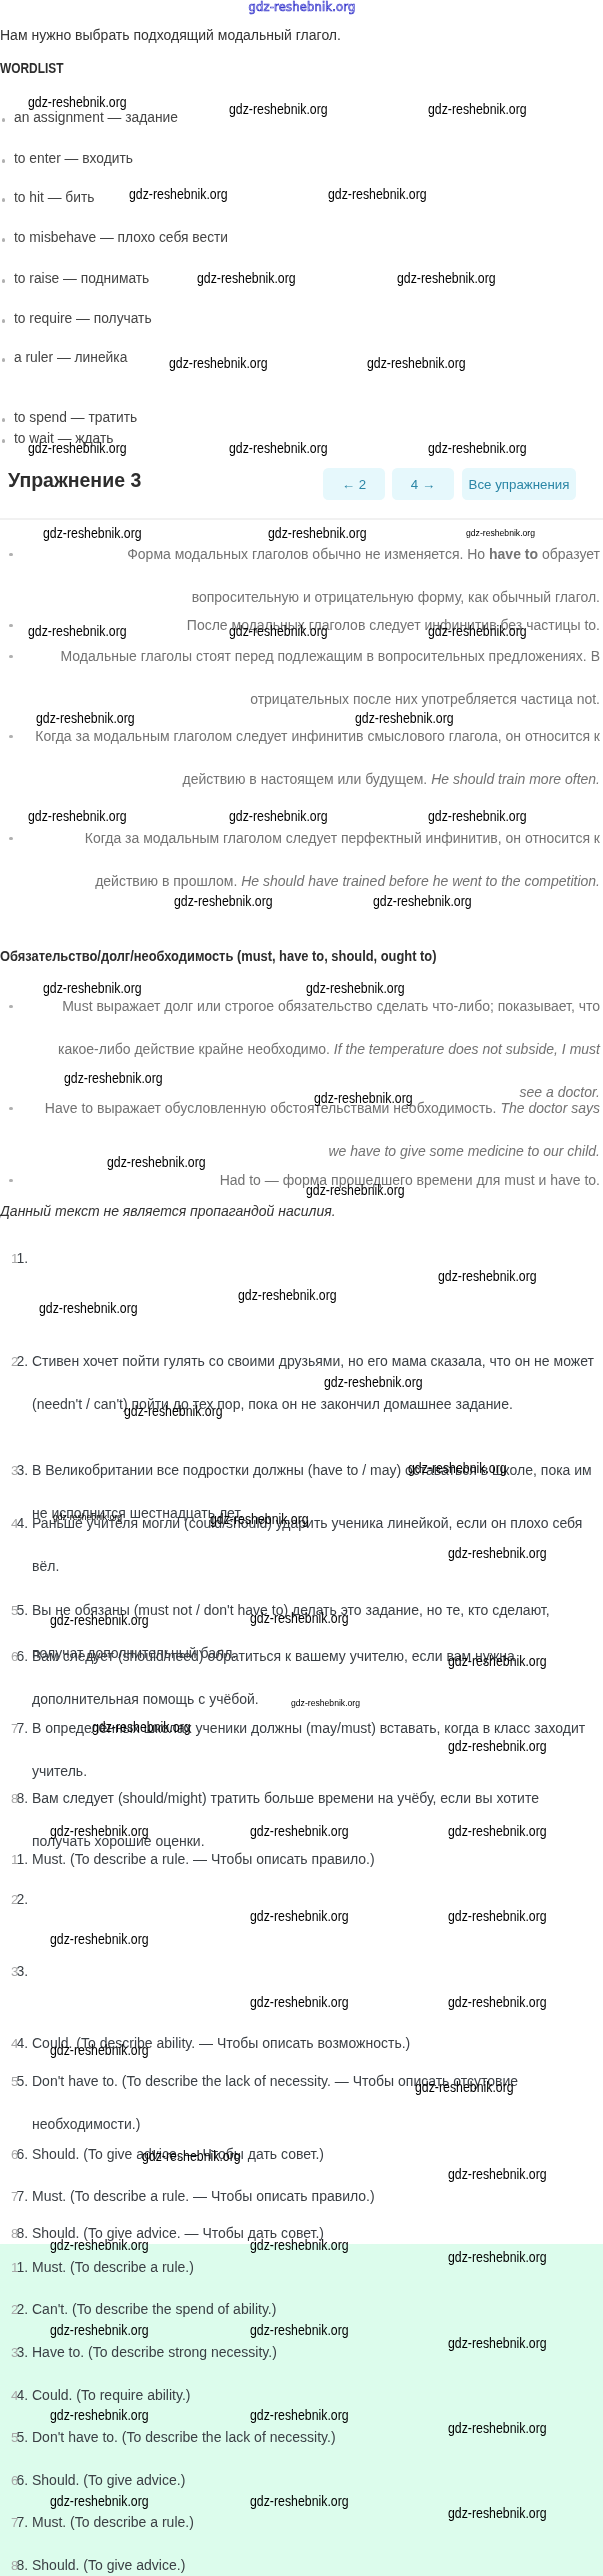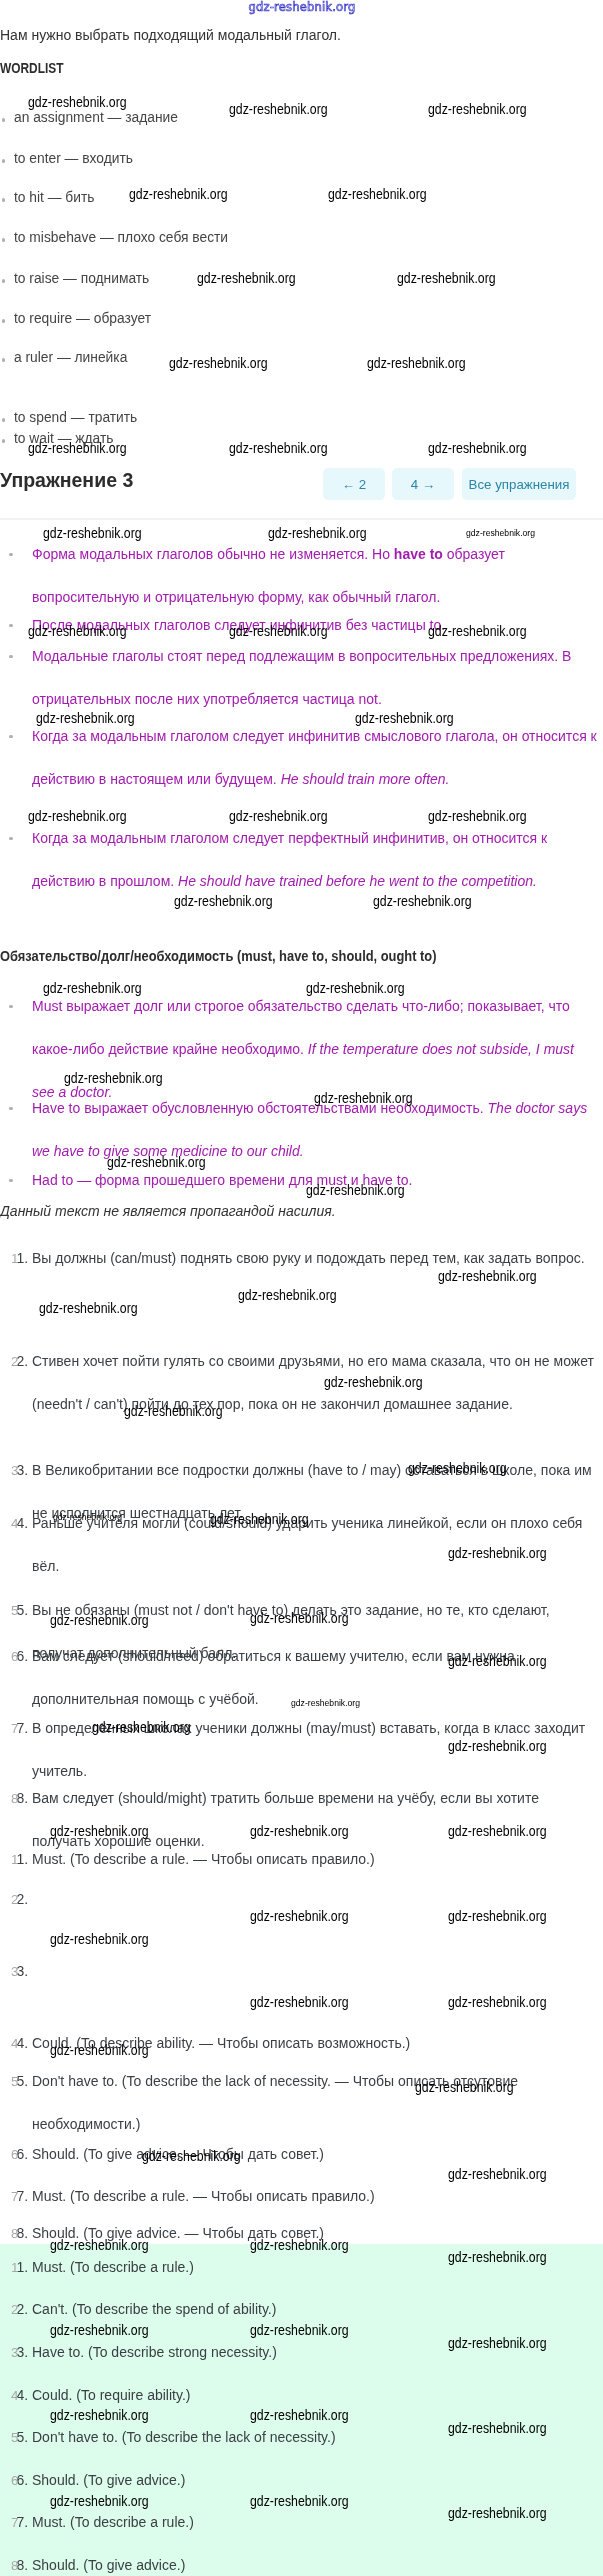--- a/index.html
+++ b/index.html
@@ -26,28 +26,29 @@
   }
   ul.plain { list-style: none; }
   .bullet-item { position: absolute; left: 14px; font-size: 13.8px; color: #444; }
   .bullet-item::before {
     content: ""; position: absolute; left: -12.4px; top: 8px; width: 3.6px; height: 3.6px;
     background: #b0b0b0; border-radius: 50%;
   }
   .section-head {
     position: absolute; left: 0; top: 469px; font-size: 19.5px; color: #2d2d2d;
     font-family: "Liberation Sans", sans-serif;
+    padding-left: 8px;
   }
   .nav-btn {
     position: absolute; top: 468px; height: 32px; background: #e6f8fc;
     border-radius: 5.3px; color: #2b86a6; font-size: 13.3px;
     display: flex; align-items: center; justify-content: center; cursor: pointer;
   }
   .divider { position: absolute; left: 0; top: 518px; width: 604px; height: 1.8px; background: #f1f1f1; }
-  .theory-item { position: absolute; left: 32px; width: 568px; font-size: 14px; color: #a21caf; line-height: 43px; }
+  .theory-item { position: absolute; left: 32px; width: 568px; font-size: 14px; color: #737373; line-height: 43px; text-align: right; }
   .theory-item::before {
     content: ""; position: absolute; left: -23px; top: 19.5px; width: 3.6px; height: 3.6px;
     background: #b0b0b0; border-radius: 50%;
   }
   .theory-item i, .em { font-style: italic; }
   .sub-head {
     position: absolute; left: 0; top: 948px; font-size: 14px; font-weight: bold;
     color: #2d2d2d; transform: scaleX(0.92); transform-origin: left;
   }
   .disclaimer { position: absolute; left: 0; top: 1203px; font-size: 14px; font-style: italic; color: #333; }
@@ -71,21 +72,21 @@
 
 <p class="intro">Нам нужно выбрать подходящий модальный глагол.</p>
 <h3 class="wordlist-title">WORDLIST</h3>
 
 <ul class="plain">
   <li class="bullet-item" style="top:110px">an assignment — задание</li>
   <li class="bullet-item" style="top:151px">to enter — входить</li>
   <li class="bullet-item" style="top:190px">to hit — бить</li>
   <li class="bullet-item" style="top:230px">to misbehave — плохо себя вести</li>
   <li class="bullet-item" style="top:271px">to raise — поднимать</li>
-  <li class="bullet-item" style="top:311px">to require — образует</li>
+  <li class="bullet-item" style="top:311px">to require — получать</li>
   <li class="bullet-item" style="top:350px">a ruler — линейка</li>
   <li class="bullet-item" style="top:410px">to spend — тратить</li>
   <li class="bullet-item" style="top:431px">to wait — ждать</li>
 </ul>
 
 <h2 class="section-head">Упражнение 3</h2>
 <a class="nav-btn" style="left:323px;width:62px">← 2</a>
 <a class="nav-btn" style="left:392px;width:62px">4 →</a>
 <a class="nav-btn" style="left:462px;width:114px">Все упражнения</a>
 <div class="divider"></div>
@@ -100,21 +101,21 @@
 
 <h4 class="sub-head">Обязательство/долг/необходимость (must, have to, should, ought to)</h4>
 <ul class="plain">
   <li class="theory-item" style="top:985px"><span>Must выражает долг или строгое обязательство сделать что-либо; показывает, что какое-либо действие крайне необходимо. </span><i>If the temperature does not subside, I must see a doctor.</i></li>
   <li class="theory-item" style="top:1087px"><span>Have to выражает обусловленную обстоятельствами необходимость. </span><i>The doctor says we have to give some medicine to our child.</i></li>
   <li class="theory-item" style="top:1159px">Had to — форма прошедшего времени для must и have to.</li>
 </ul>
 <p class="disclaimer">Данный текст не является пропагандой насилия.</p>
 
 <ol class="plain">
-  <li class="num-item" style="top:1237px"><span class="n">1</span><span>Вы должны (can/must) поднять свою руку и подождать перед тем, как задать вопрос.</span></li>
+  <li class="num-item" style="top:1237px"><span class="n">1</span></li>
   <li class="num-item" style="top:1340px"><span class="n">2</span><span>Стивен хочет пойти гулять со своими друзьями, но его мама сказала, что он не может (needn't / can't) пойти до тех пор, пока он не закончил домашнее задание.</span></li>
   <li class="num-item" style="top:1449px"><span class="n">3</span><span>В Великобритании все подростки должны (have to / may) оставаться в школе, пока им не исполнится шестнадцать лет.</span></li>
   <li class="num-item" style="top:1502px"><span class="n">4</span><span>Раньше учителя могли (could/should) ударить ученика линейкой, если он плохо себя вёл.</span></li>
   <li class="num-item" style="top:1589px"><span class="n">5</span><span>Вы не обязаны (must not / don't have to) делать это задание, но те, кто сделают, получат дополнительный балл.</span></li>
   <li class="num-item" style="top:1635px"><span class="n">6</span><span>Вам следует (should/need) обратиться к вашему учителю, если вам нужна дополнительная помощь с учёбой.</span></li>
   <li class="num-item" style="top:1707px"><span class="n">7</span><span>В определённых школах ученики должны (may/must) вставать, когда в класс заходит учитель.</span></li>
   <li class="num-item" style="top:1777px"><span class="n">8</span><span>Вам следует (should/might) тратить больше времени на учёбу, если вы хотите получать хорошие оценки.</span></li>
 </ol>
 
 <ol class="plain">

